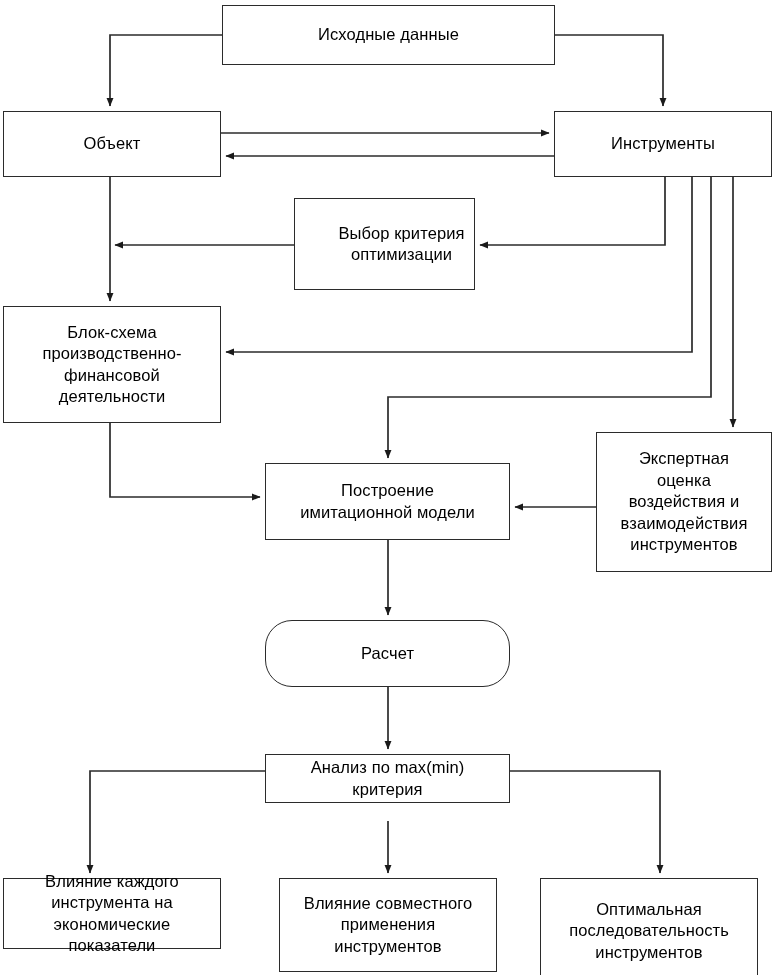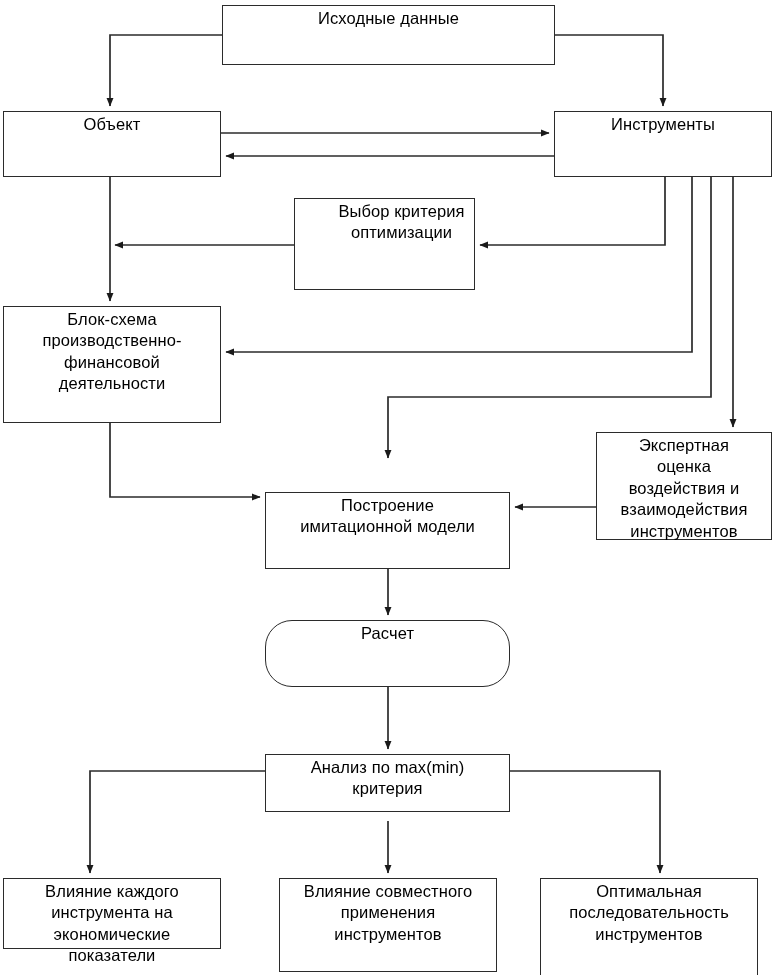--- a/index.html
+++ b/index.html
@@ -22,20 +22,21 @@
     width: 775px;
     height: 975px;
     pointer-events: none;
   }
   .node {
     position: absolute;
     box-sizing: border-box;
     border: 1.6px solid #2b2b2b;
     background: #ffffff;
     display: flex;
+    align-items: center;
     justify-content: center;
     text-align: center;
     color: #000000;
     font-size: 16.5px;
     line-height: 1.30;
     letter-spacing: 0.1px;
     padding: 2px 6px;
     z-index: 2;
   }
   .node .node-label {
@@ -88,35 +89,35 @@
       <div class="node" style="left: 294px; top: 198px; width: 181px; height: 92px; padding-left: 40px;">
         <span class="node-label">Выбор критерия
 оптимизации</span>
       </div>
       <div class="node" style="left: 3px; top: 306px; width: 218px; height: 117px;">
         <span class="node-label">Блок-схема
 производственно-
 финансовой
 деятельности</span>
       </div>
-      <div class="node" style="left: 265px; top: 463px; width: 245px; height: 77px; margin-top: 29px;">
+      <div class="node" style="left: 265px; top: 463px; width: 245px; height: 77px;">
         <span class="node-label">Построение
 имитационной модели</span>
       </div>
-      <div class="node" style="left: 596px; top: 432px; width: 176px; height: 108px;">
+      <div class="node" style="left: 596px; top: 432px; width: 176px; height: 140px;">
         <span class="node-label">Экспертная
 оценка
 воздействия и
 взаимодействия
 инструментов</span>
       </div>
       <div class="node" style="left: 265px; top: 620px; width: 245px; height: 67px; border-radius: 27px;">
         <span class="node-label">Расчет</span>
       </div>
-      <div class="node" style="left: 265px; top: 754px; width: 245px; height: 58px;">
+      <div class="node" style="left: 265px; top: 754px; width: 245px; height: 49px;">
         <span class="node-label">Анализ по max(min)
 критерия</span>
       </div>
       <div class="node" style="left: 3px; top: 878px; width: 218px; height: 71px;">
         <span class="node-label">Влияние каждого
 инструмента на
 экономические
 показатели</span>
       </div>
       <div class="node" style="left: 279px; top: 878px; width: 218px; height: 94px;">

